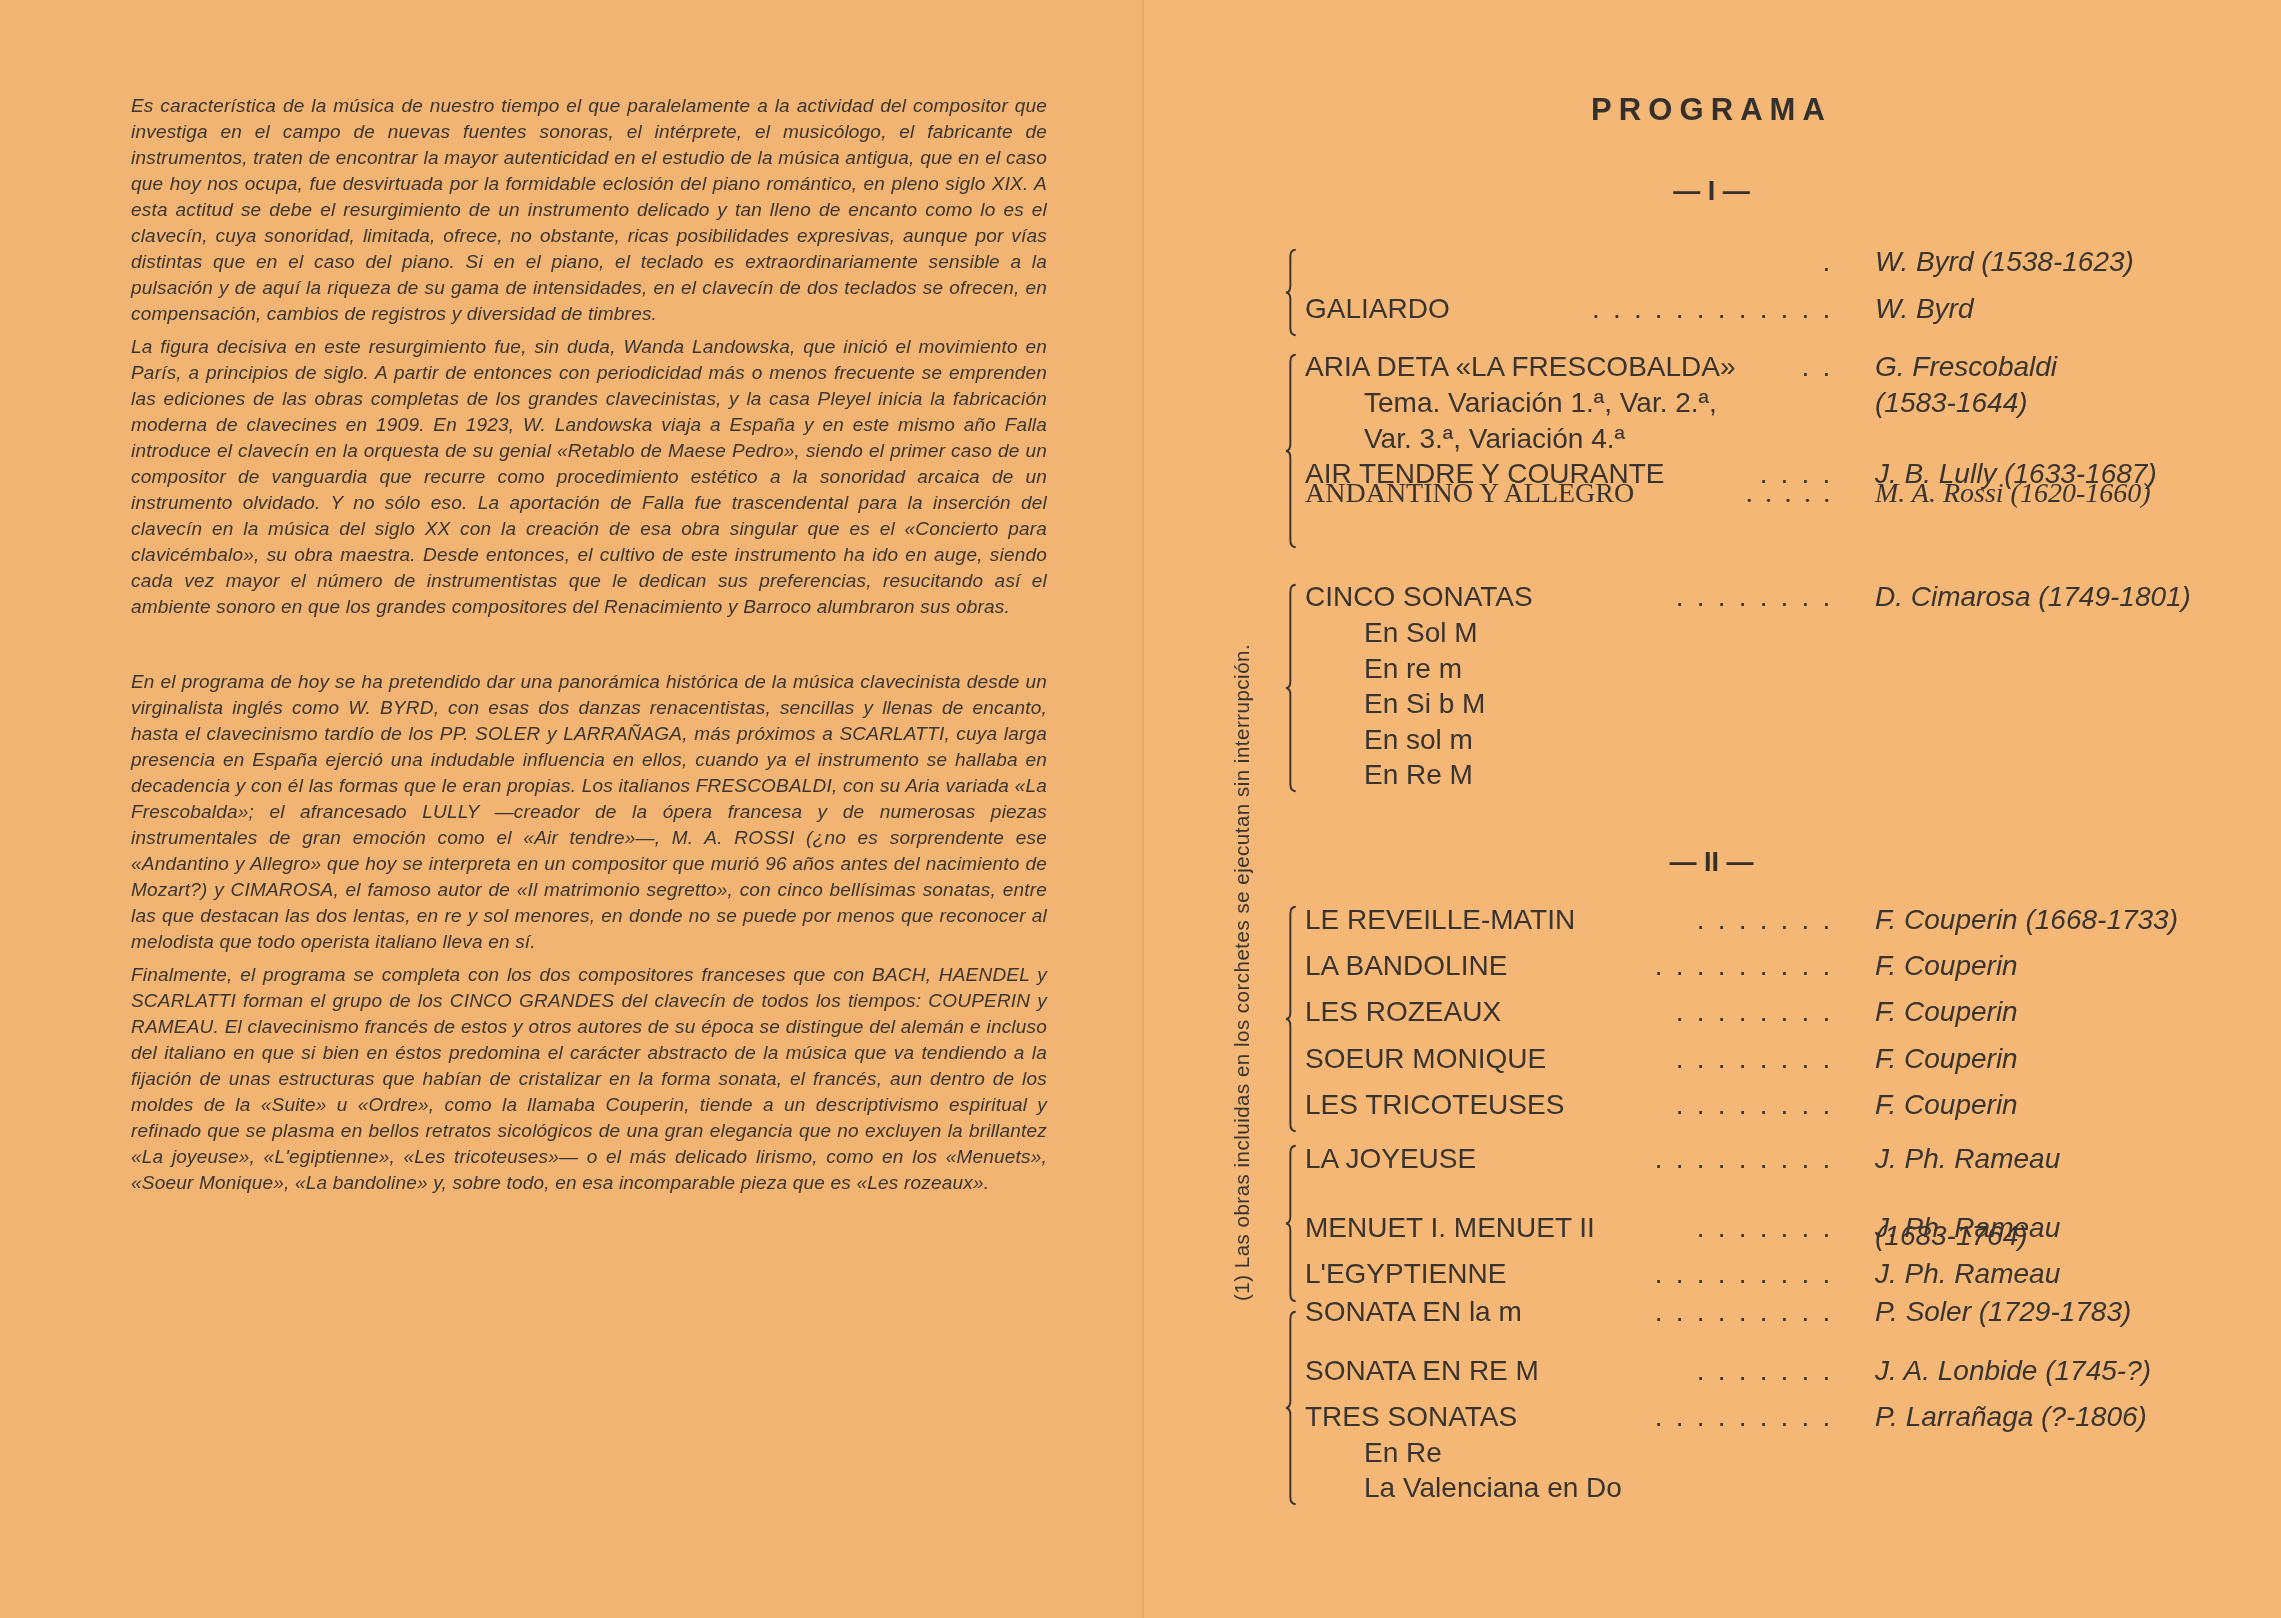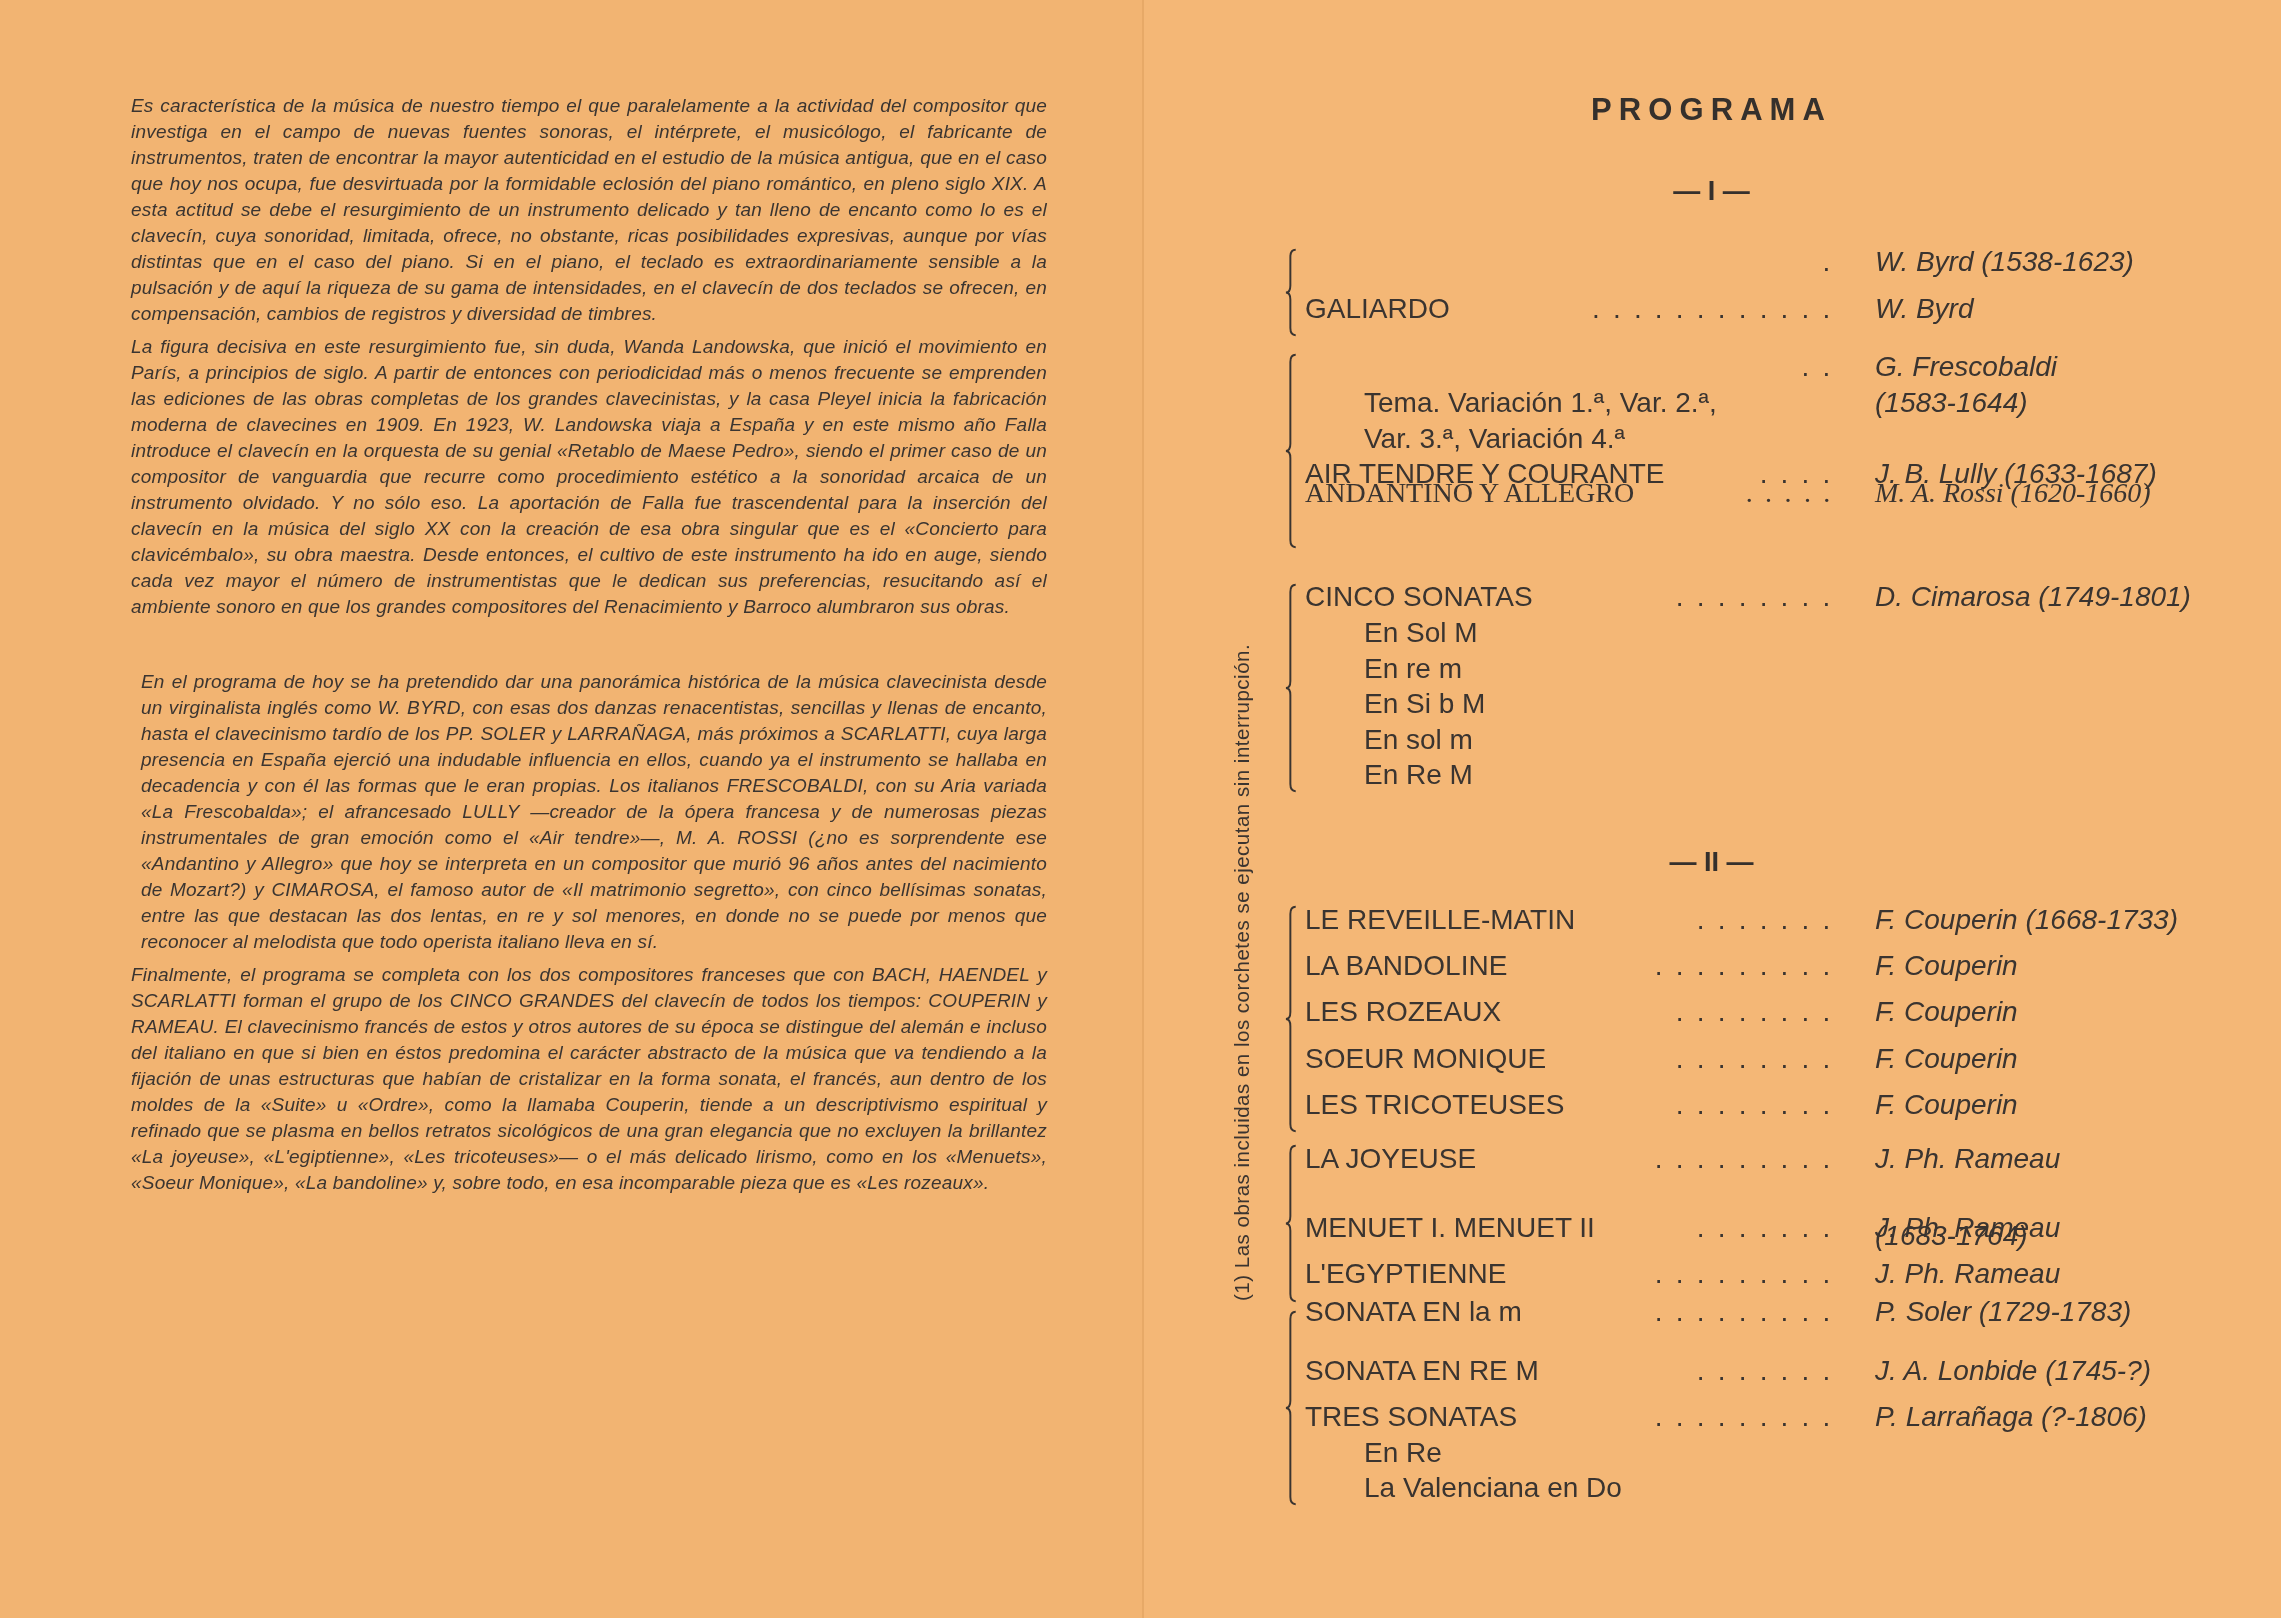--- a/index.html
+++ b/index.html
@@ -22,21 +22,21 @@
     position:absolute; left:1142px; top:0; width:1.8px; height:1618px;
     background:#e7a967;
   }
   .essay {
     position:absolute; left:131px; top:93px; width:916px;
     font-style:italic; font-size:19px; line-height:26px;
     text-align:justify; color:#3b3531;
     letter-spacing:0.2px;
   }
   .essay p { margin:0 0 7.1px 0; }
-  .essay p.gap { margin-top:49px;margin-left:10px; }
+  .essay p.gap { margin-top:49px; }
   .title {
     position:absolute; left:1142px; width:1139px; top:92px;
     text-align:center; font-weight:bold; font-size:31px;
     letter-spacing:7.1px; color:#35302c;
   }
   .part {
     position:absolute; left:1142px; width:1139px;
     text-align:center; font-weight:bold; font-size:27px; color:#35302c;
   }
   .prog { position:absolute; left:1305px; width:945px; }
@@ -81,20 +81,21 @@
       <span class="work">GALIARDO</span>
       <span class="dots" style="right: 417px; letter-spacing: 2.7px;">. . . . . . . . . . . .</span>
       <span class="comp">W. Byrd</span>
     </div>
     <div class="bracket" style="top: 248px;">
       <svg width="12.5" height="89" viewBox="0 0 14 100">
     <path d="M12 2 Q6 2 6 10 L6 42 Q6 50 1 50 Q6 50 6 58 L6 90 Q6 98 12 98" fill="none" stroke="#3a3430" stroke-width="2.2"></path>
       </svg>
     </div>
     <div class="row" style="top: 349px;">
+      <span class="work">ARIA DETA «LA FRESCOBALDA»</span>
       <span class="dots" style="right: 417px; letter-spacing: 2.7px;">. .</span>
       <span class="comp">G. Frescobaldi</span>
     </div>
     <div class="row sub" style="top: 385px; text-align: right;">
       <span class="work">Tema. Variación 1.ª, Var. 2.ª,</span>
       <span class="comp">(1583-1644)</span>
     </div>
     <div class="row sub" style="top: 421px;">
       <span class="work">Var. 3.ª, Variación 4.ª</span>
     </div>

